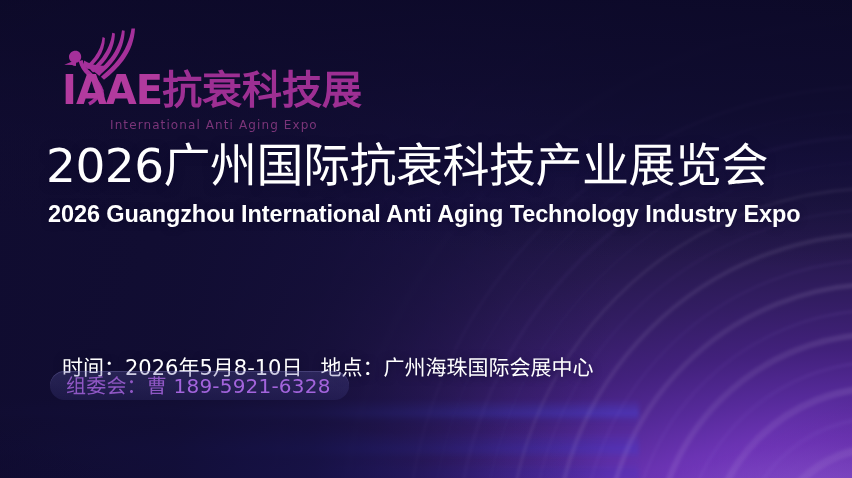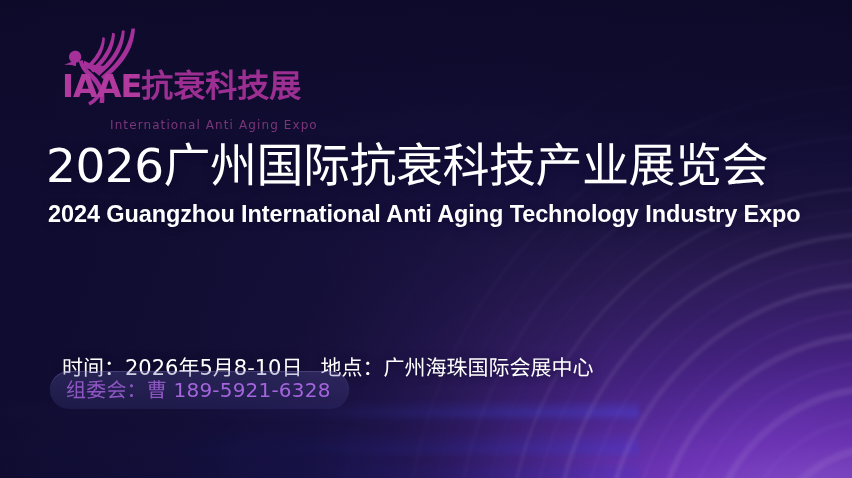--- a/index.html
+++ b/index.html
@@ -98,21 +98,21 @@
     top: 0;
     width: 96px;
     height: 84px;
   }
   .logo-mark svg { width: 100%; height: 100%; display: block; }
 
   .logo-wordmark {
     position: absolute;
     left: 14px;
     top: 44px;
-    font-size: 32px;
+    font-size: 40px;
     line-height: 1;
     font-weight: 700;
     letter-spacing: -0.5px;
     color: #a53394;
     white-space: nowrap;
     font-family: "DejaVu Sans", "Liberation Sans", sans-serif;
   }
   .logo-wordmark .latin {
     color: #b23a9e;
     letter-spacing: -1px;
@@ -169,21 +169,21 @@
     font-family: "DejaVu Sans", "Liberation Sans", sans-serif;
     text-shadow: 0 1px 8px rgba(8,4,32,0.6);
     margin-top: 36px;
   }
   .meta-line .gap { display: inline-block; width: 18px; }
 
   .contact-pill {
     position: absolute;
     left: 50px;
     top: 371px;
-    height: 38px;
+    height: 29px;
     padding: 0 18px 0 16px;
     display: flex;
     align-items: center;
     border-radius: 19px;
     background: linear-gradient(180deg, rgba(96,92,170,0.30) 0%, rgba(62,58,132,0.26) 100%);
     box-shadow: inset 0 1px 0 rgba(175,170,235,0.20);
   }
   .contact-text {
     font-size: 20px;
     line-height: 1;
@@ -290,21 +290,21 @@
           </g>
         </svg>
       </div>
 
       <div class="logo-wordmark"><span class="latin">IAAE</span><span class="cjk">抗衰科技展</span></div>
 
       <div class="logo-tagline">International Anti Aging Expo</div>
     </div>
 
     <div class="title-cn">2026广州国际抗衰科技产业展览会</div>
-    <div class="title-en">2024 Guangzhou International Anti Aging Technology Industry Expo</div>
+    <div class="title-en">2026 Guangzhou International Anti Aging Technology Industry Expo</div>
 
     <div class="meta-line"><span>时间：</span><span>2026年5月8-10日</span><span class="gap"></span><span>地点：</span><span>广州海珠国际会展中心</span></div>
 
     <div class="contact-pill">
       <div class="contact-text"><span class="label">组委会：曹</span><span class="phone"> 189-5921-6328</span></div>
     </div>
 
   </div>
 </div>
 

